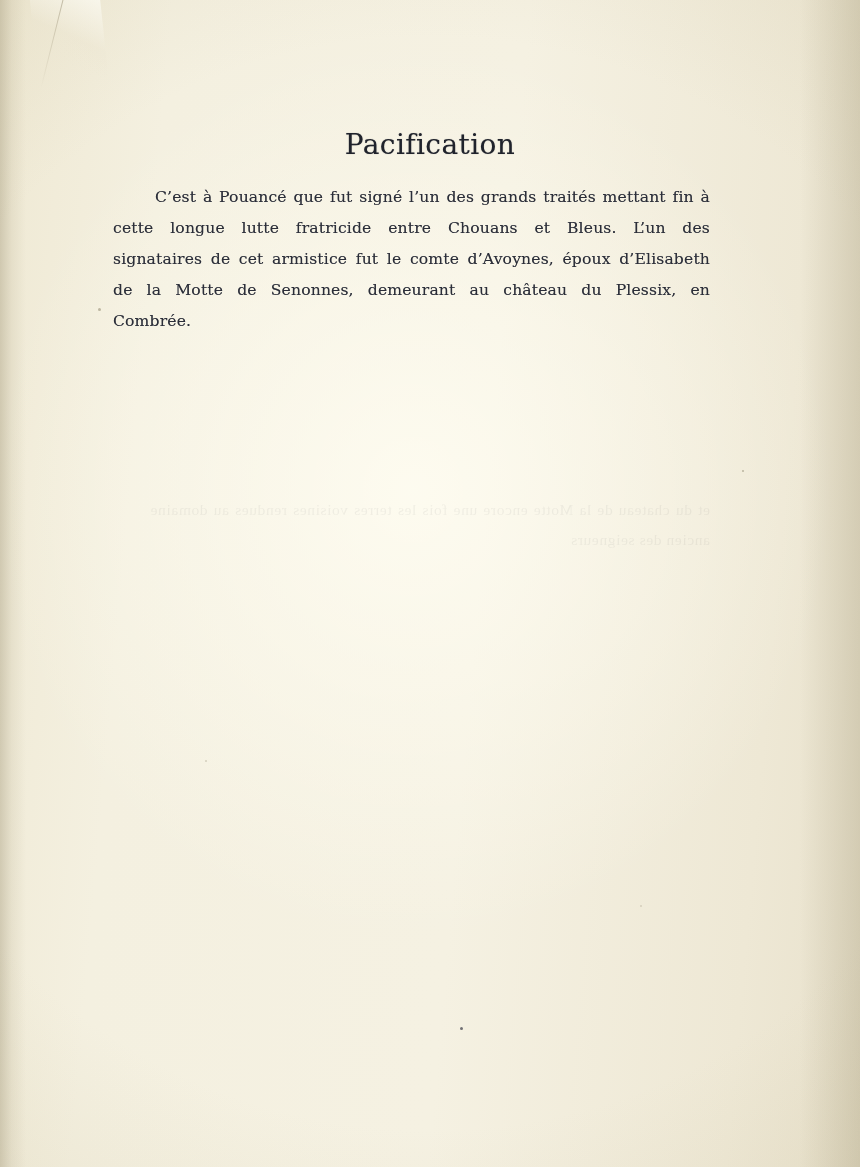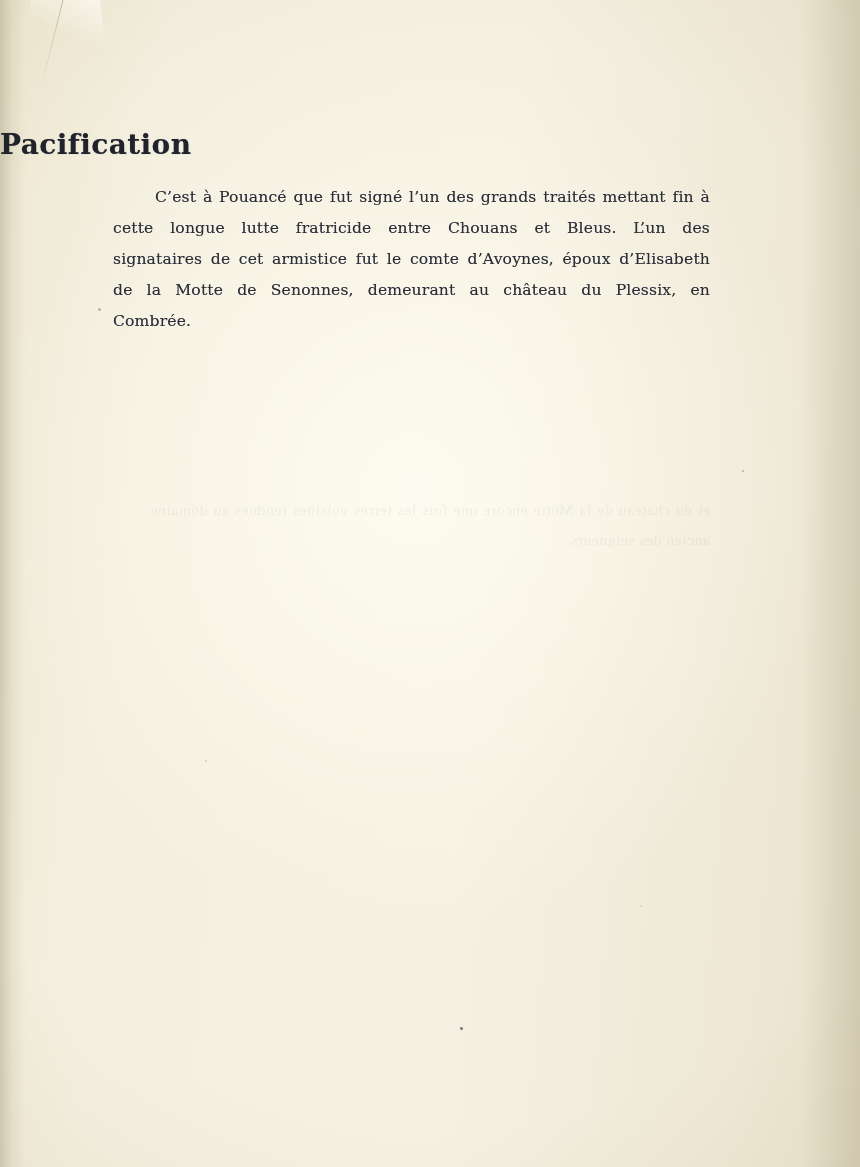--- a/index.html
+++ b/index.html
@@ -95,25 +95,26 @@
     left: 0; top: 0;
     width: 860px;
     height: 1167px;
   }
 
   .page-title {
     position: absolute;
     left: 0;
     top: 128px;
     width: 860px;
+    text-align: center;
     font-size: 28px;
     letter-spacing: 0.4px;
     color: #20232c;
     font-family: "DejaVu Serif", serif;
-    font-weight: 700;
+    font-weight: 400;
     text-shadow: 0 0 1px rgba(40,42,52,0.35);
   }
 
   .body-text {
     position: absolute;
     left: 113px;
     top: 182px;
     width: 597px;
     font-family: "DejaVu Serif", serif;
     font-size: 15.6px;

